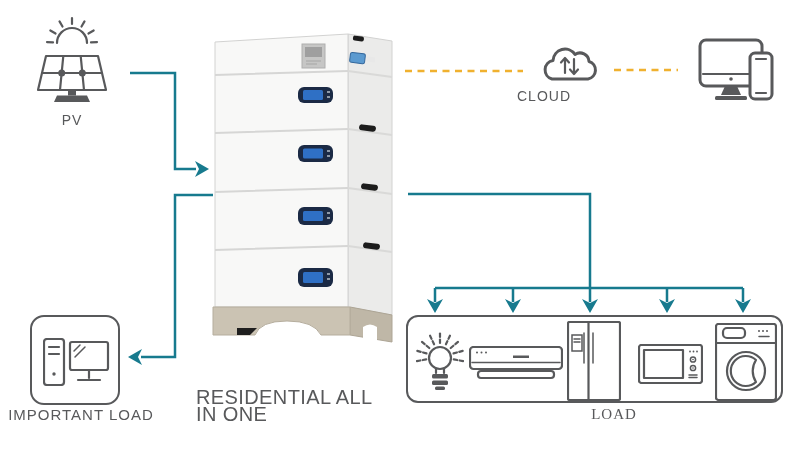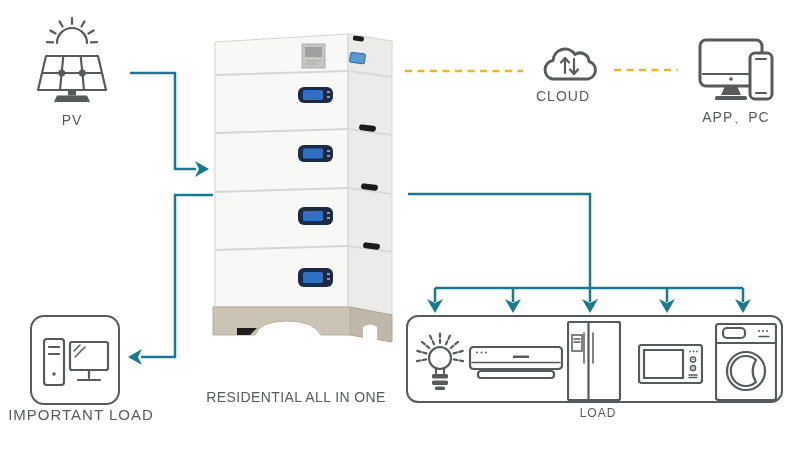--- a/index.html
+++ b/index.html
@@ -6,21 +6,21 @@
   #canvas{
     position:relative;width:792px;height:449px;background:#fff;overflow:hidden;
     font-family:"Liberation Sans",sans-serif;color:var(--textgray,#58595B);
   }
   .abs{position:absolute;}
   .lbl{
     position:absolute;text-align:center;font-size:14px;letter-spacing:1px;
     color:var(--textgray,#58595B);white-space:nowrap;
   }
   .caption{
-    position:absolute;text-align:center;font-size:14px;letter-spacing:.4px;
+    position:absolute;font-size:20px;letter-spacing:.4px;
     line-height:17px;color:var(--textgray,#58595B);
   }
   .box{
     position:absolute;border:2px solid var(--gray,#58595B);background:#fff;
     box-sizing:border-box;
   }
   #important-box{border-radius:14px;}
   #load-box{border-radius:12px;}
   
   .st{stroke:var(--gray,#58595B);fill:none;stroke-width:2.2;stroke-linecap:round;stroke-linejoin:round;}
@@ -146,32 +146,31 @@
   </svg>
   <div class="caption" style="left:196px;top:389px;width:200px;">
     <div>RESIDENTIAL ALL IN ONE</div>
   </div>
 
   <svg class="abs" style="left:541px;top:45px;" width="58" height="42" viewBox="0 0 58 42">
     <path class="st3" d="M11,34 A9.5,9.5 0 0 1 12,15.5 A12,12 0 0 1 34,9.5 A9,9 0 0 1 48,16.5 A9,9 0 0 1 47,34 Z"></path>
     <path class="st" stroke-width="2.4" d="M24,28 V14 M20,17.5 L24,13 L28,17.5"></path>
     <path class="st" stroke-width="2.4" d="M33,14 V28 M29,24.5 L33,29 L37,24.5"></path>
   </svg>
-  <div class="lbl" style="left:527px;top:88px;width:72px;">CLOUD</div>
+  <div class="lbl" style="left:508px;top:88px;width:72px;">CLOUD</div>
 
   <svg class="abs" style="left:698px;top:38px;" width="80" height="70" viewBox="0 0 80 70">
     <rect class="st3" x="2" y="2" width="62" height="46" rx="6"></rect>
     <path class="st" stroke-width="2" d="M5,36 H61"></path>
     <circle class="fg" cx="33" cy="41" r="1.8"></circle>
     <path class="fg" d="M27,48 L39,48 L43,57 L23,57 Z"></path>
     <rect class="fg" x="17" y="58" width="32" height="4" rx="1.5"></rect>
     <rect x="52" y="15" width="22" height="46" rx="5" fill="#fff" class="st3" style="fill:#fff;"></rect>
     <path class="st" stroke-width="2" d="M58,21 H68 M58,55 H68"></path>
   </svg>
-  <div class="lbl" style="left:690px;top:109px;width:92px;">APP、PC</div>
 
   <div id="important-box" class="box" style="left:30px;top:315px;width:90px;height:90px;">
     <svg class="abs" style="left:11px;top:21px;" width="68" height="48" viewBox="0 0 68 48">
       <rect class="st" x="1" y="1" width="20" height="46" rx="3"></rect>
       <path class="st" stroke-width="2" d="M6,9 H16 M6,16 H16"></path>
       <circle class="fg" cx="11" cy="36" r="1.7"></circle>
       <rect class="st" x="27" y="4" width="38" height="28" rx="2"></rect>
       <path class="thin" stroke-width="1.8" d="M31,13 L37,7 M32,19 L42,9"></path>
       <path class="st" d="M46,32 V40"></path>
       <path class="st" stroke-width="2.5" d="M35,42 H57"></path>
@@ -265,15 +264,15 @@
       <path class="st" stroke-width="2" d="M1,20 H61"></path>
       <rect class="st" stroke-width="2" x="8" y="5" width="22" height="10" rx="4"></rect>
       <circle class="fg" cx="44" cy="8" r="1"></circle>
         <circle class="fg" cx="48" cy="8" r="1"></circle>
         <circle class="fg" cx="52" cy="8" r="1"></circle>
       <path class="thin" stroke-width="1.2" d="M44,13.5 H54"></path>
       <circle class="st" cx="31" cy="48" r="19"></circle>
       <path class="st" stroke-width="2" d="M41,37 A15,15 0 1 0 41,59 A20,20 0 0 1 41,37 Z"></path>
     </svg>
   </div>
-  <div class="lbl" style="left:560px;top:406px;width:76px;font-size:12px;">LOAD</div>
+  <div class="lbl" style="left:576px;top:406px;width:76px;font-size:15px;font-family:Liberation Serif, serif;">LOAD</div>
 
 </div>
 
 </body></html>

